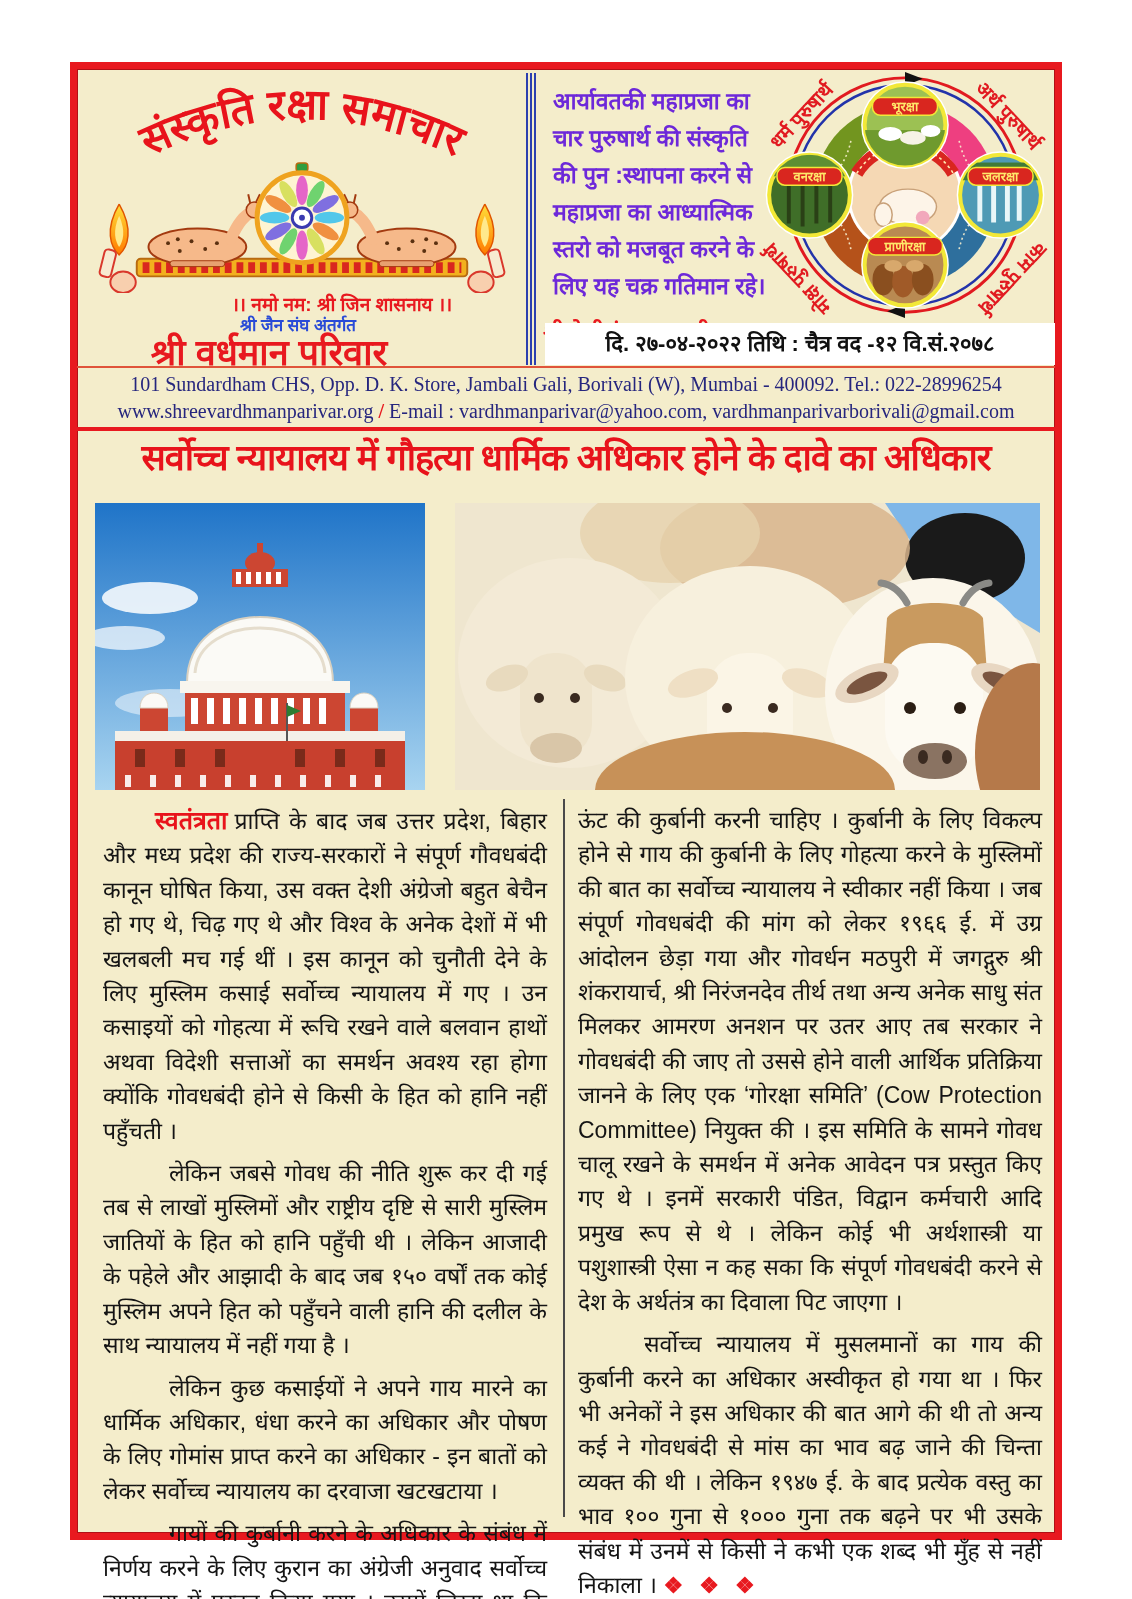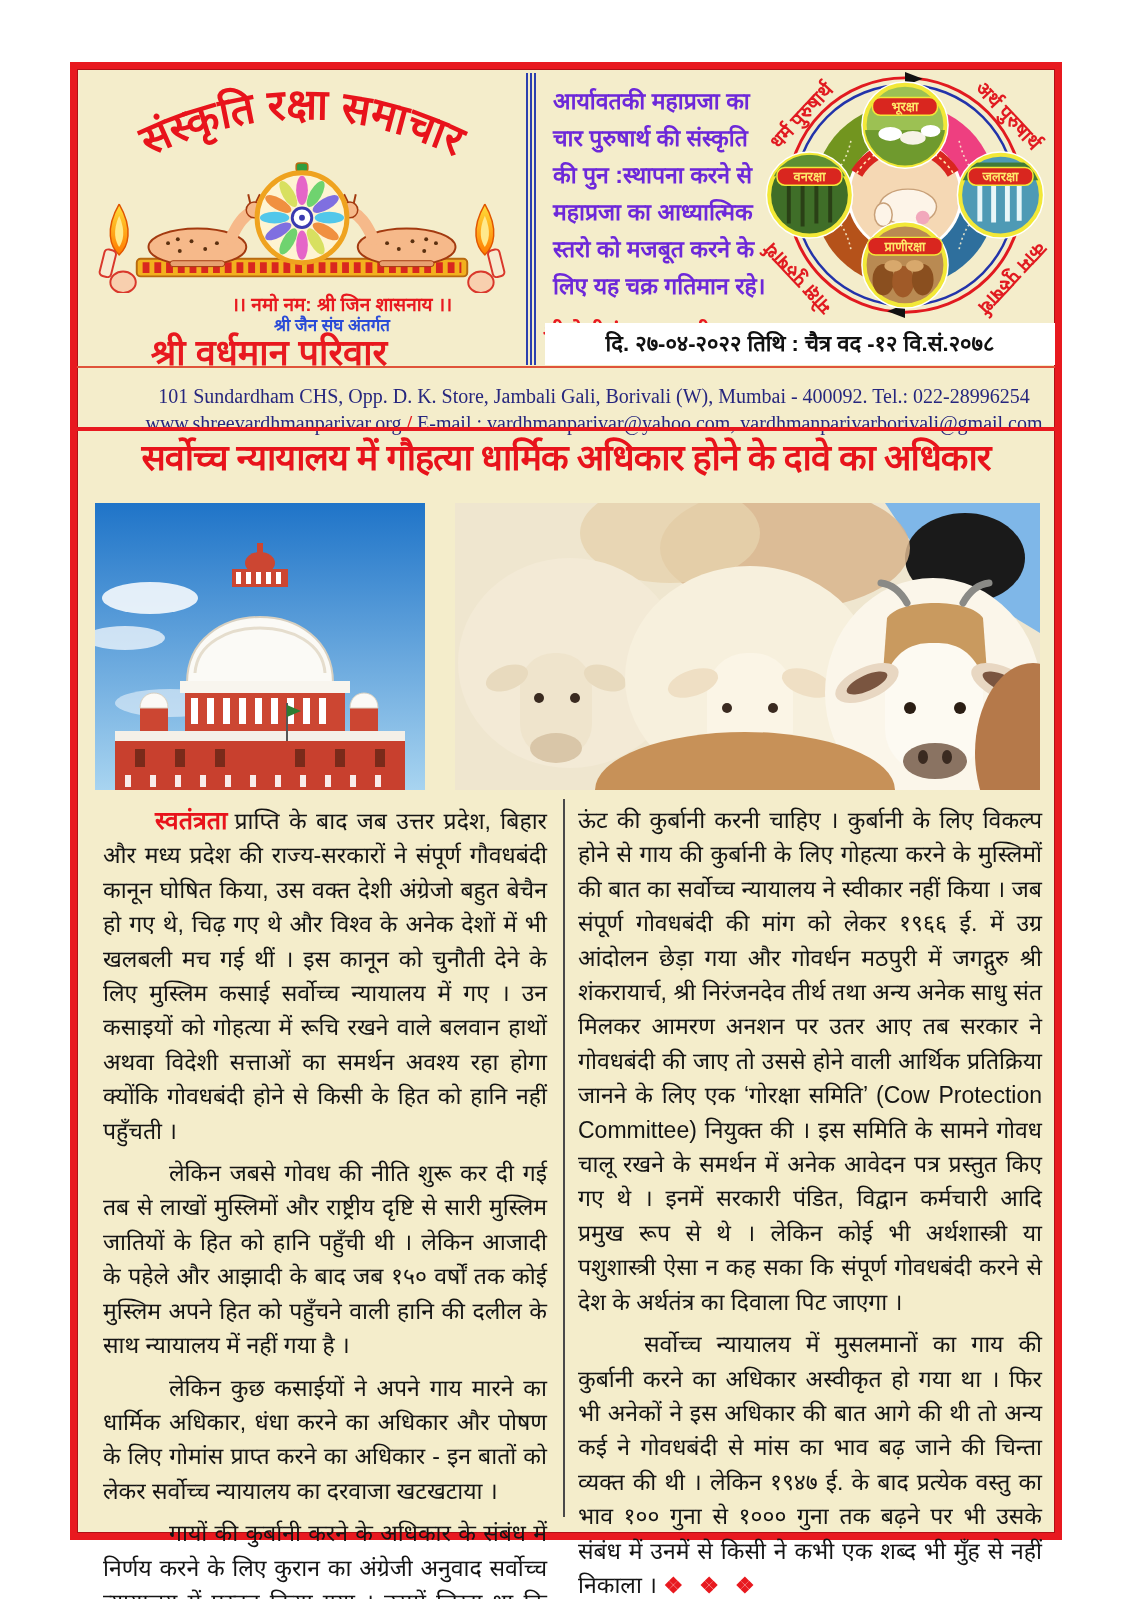--- a/index.html
+++ b/index.html
@@ -8,39 +8,39 @@
   .frame{position:absolute;left:70px;top:62px;width:992px;height:1478px;box-sizing:border-box;
          background:#f4edcb;border:7px solid #e8191f;box-shadow:inset 0 0 0 1px #b01015;}
   .abs{position:absolute;}
 
   
   .title-svg{position:absolute;left:6px;top:8px;width:438px;height:122px;}
   .emblem-svg{position:absolute;left:0px;top:92px;width:450px;height:132px;}
   .mantra{position:absolute;left:0;top:222px;width:450px;text-align:center;
           color:#e8191f;font-weight:bold;font-size:19px;white-space:nowrap;padding-left:40px;}
   .orgline{position:absolute;left:0;top:244px;width:442px;text-align:center;
-           color:#2a4bd7;font-weight:bold;font-size:17px;white-space:nowrap;padding-left:34px;}
+           color:#2a4bd7;font-weight:bold;font-size:17px;white-space:nowrap;}
   .family{position:absolute;left:0;top:258px;width:384px;text-align:center;
           color:#e8191f;font-weight:bold;font-size:36px;white-space:nowrap;}
 
   .hdr-divider{position:absolute;left:449px;top:4px;width:10px;height:292px;
        background:repeating-linear-gradient(90deg,#2b3faf 0 2px,transparent 2px 4px);}
 
   
   .quote{position:absolute;left:476px;top:14px;width:210px;color:#6d28d9;font-weight:bold;
          font-size:23px;line-height:37px;white-space:nowrap;}
   .author{position:absolute;left:466px;top:246px;width:230px;color:#e8191f;font-weight:bold;
           font-size:22px;white-space:nowrap;}
   .chakra-svg{position:absolute;left:678px;top:0px;width:300px;height:256px;}
   .date-strip{position:absolute;left:468px;top:254px;width:510px;height:42px;background:#ffffff;
               color:#111;font-weight:bold;font-size:22px;line-height:42px;text-align:center;white-space:nowrap;}
 
   .rule-orange{position:absolute;left:0;top:297px;width:978px;height:2px;background:#e0543a;}
-  .address{position:absolute;left:0;top:314px;width:978px;text-align:center;
-           font-family:"Liberation Serif", serif;color:#26267e;font-size:20px;line-height:27px;padding-left:28px;}
+  .address{position:absolute;left:0;top:302px;width:978px;text-align:center;
+           font-family:"Liberation Serif", serif;color:#26267e;font-size:20px;line-height:27px;}
   .address .slash{color:#e8191f;font-weight:bold;}
   .rule-red{position:absolute;left:0;top:358px;width:978px;height:4px;background:#e8191f;}
 
   .headline{position:absolute;left:0;top:363px;width:978px;text-align:center;color:#e8131b;
             font-weight:bold;font-size:36px;white-space:nowrap;letter-spacing:-1px;}
 
   .photo-sc{position:absolute;left:18px;top:434px;width:330px;height:287px;}
   .photo-cows{position:absolute;left:378px;top:434px;width:585px;height:287px;}
 
   

